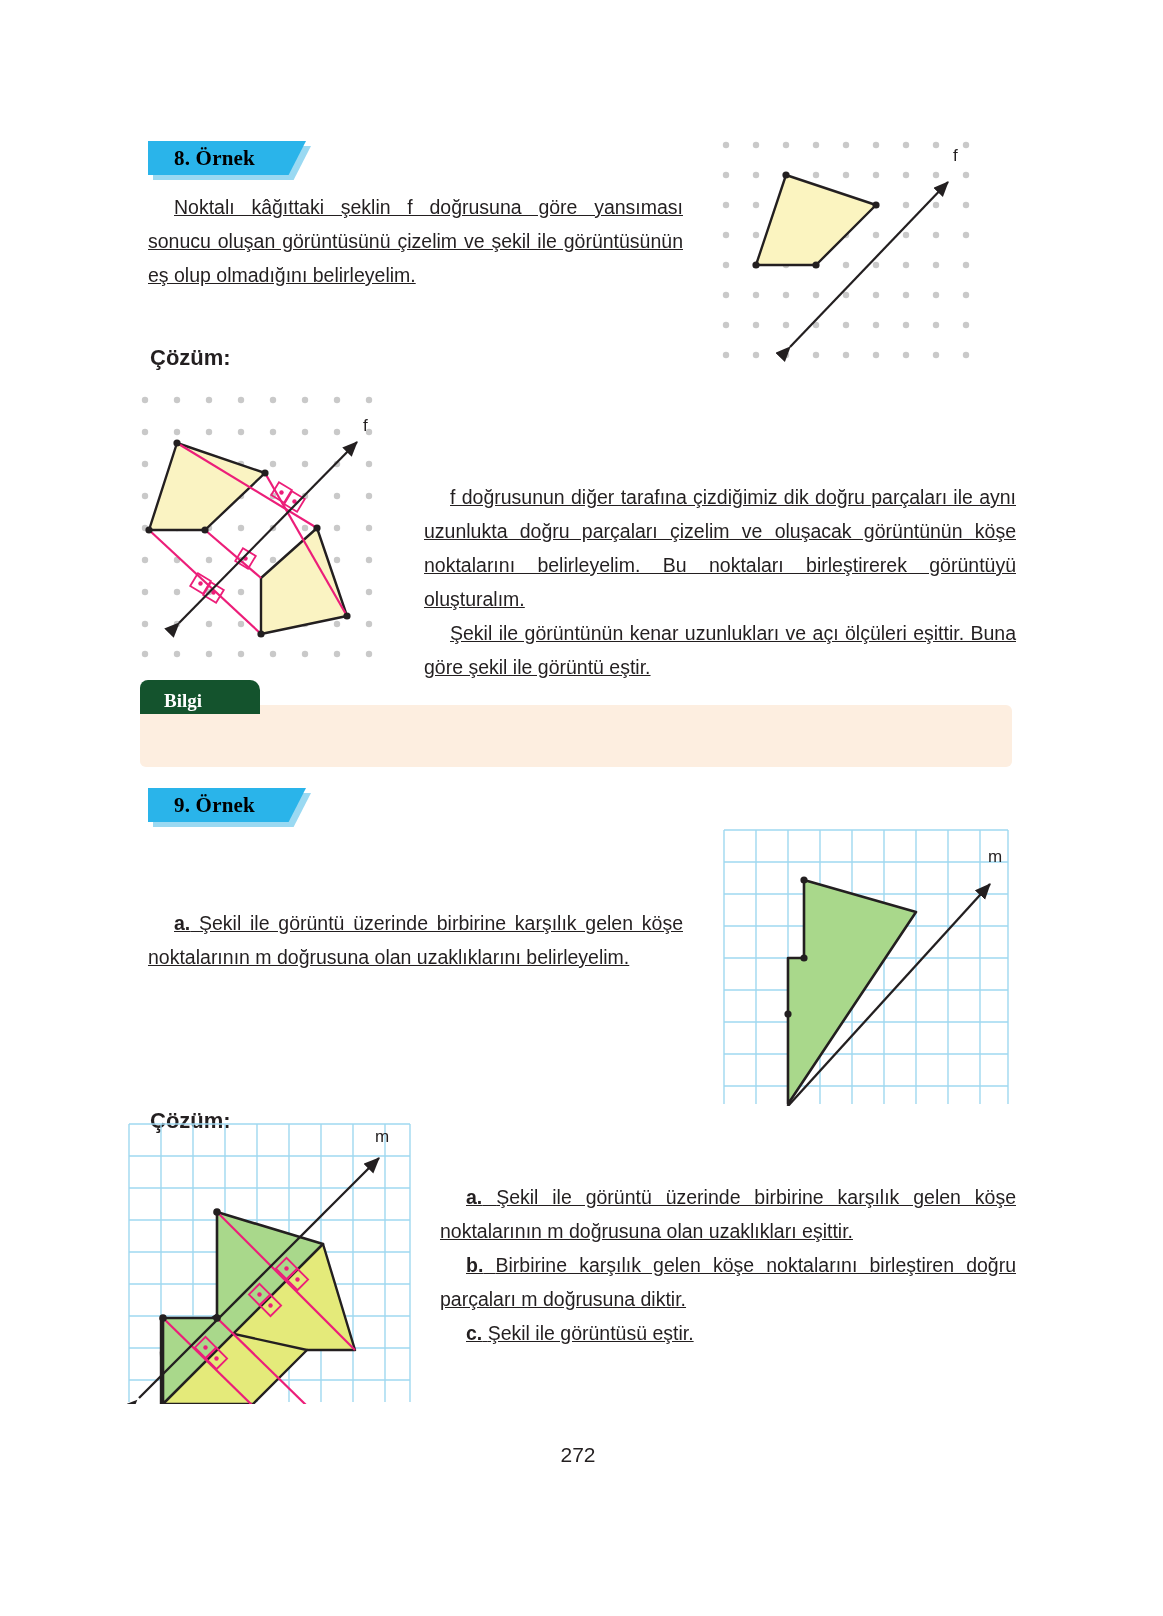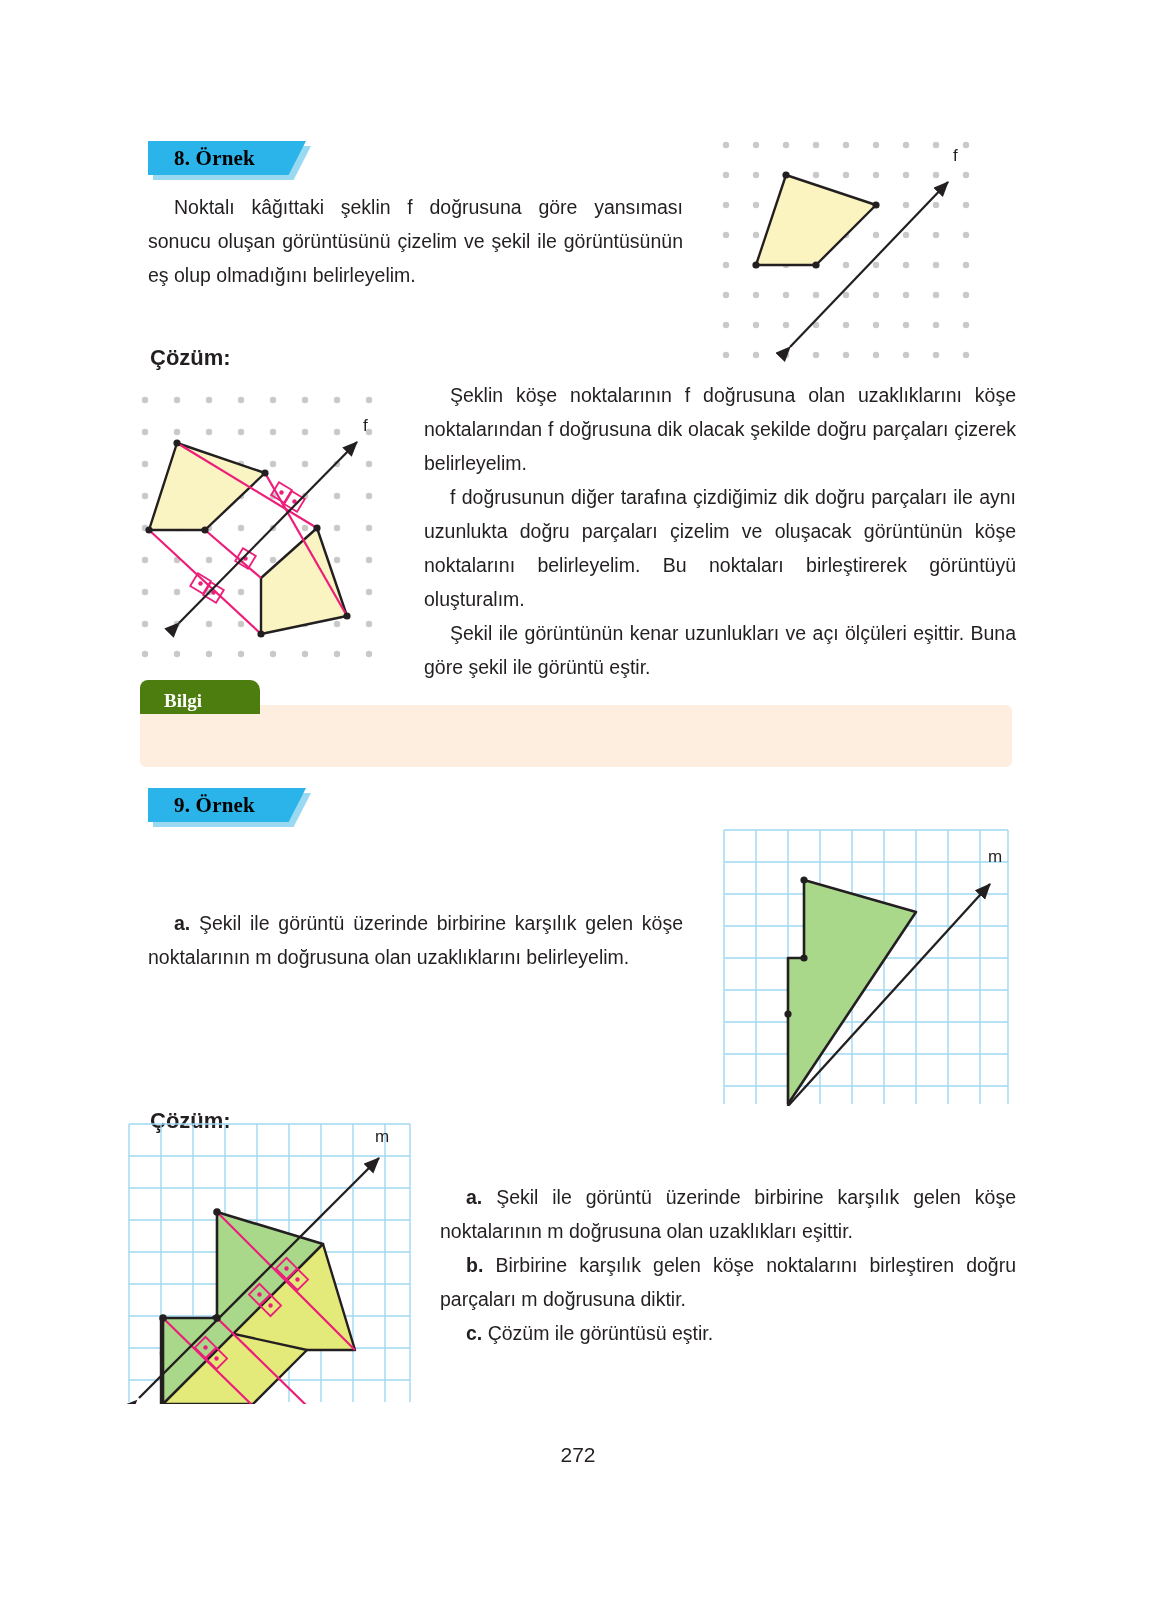--- a/index.html
+++ b/index.html
@@ -46,21 +46,21 @@
   .bilgi-tab {
     position: absolute;
     height: 34px;
     display: flex;
     align-items: center;
     color: #ffffff;
     font-family: "Liberation Serif", serif;
     font-weight: bold;
     font-size: 19px;
     padding: 8px 26px 0 24px;
-    background: #4d7c0f;
+    background: #14532d;
     border-radius: 8px 10px 0 0;
     box-sizing: border-box;
     z-index: 3;
   }
   .bilgi-body {
     position: absolute;
     background: #fdeee0;
     border-radius: 6px;
     z-index: 2;
   }
@@ -73,21 +73,21 @@
 
   
   .para {
     position: absolute;
     font-size: 19.5px;
     line-height: 34px;
     text-align: justify;
     color: #231f20;
     text-justify: inter-word;
   }
-  .para.indent { text-indent: 26px; }
+  .para.indent { text-indent: 26px; text-decoration: underline; }
   .para b { font-weight: bold; }
 
   .heading {
     position: absolute;
     font-size: 22px;
     font-weight: bold;
     color: #231f20;
   }
 
   .page-number {
@@ -333,21 +333,20 @@
         </marker>
         <marker id="ar8s2" markerWidth="8" markerHeight="8" refX="6.5" refY="3" orient="auto">
           <path d="M0,0 L7,3 L0,6 z" fill="#231f20"></path>
         </marker>
       </defs>
       <line x1="44" y1="235" x2="222" y2="54" stroke="#231f20" stroke-width="2.2" marker-start="url(#ar8s2)" marker-end="url(#ar8s)"></line>
       <text x="228" y="43" font-family="Liberation Sans, sans-serif" font-size="17" fill="#231f20">f</text>
     </svg>
   </div>
 
-  <div class="para indent" style="left:424px; top:378px; width:592px;">Şeklin köşe noktalarının f doğrusuna olan uzaklıklarını köşe noktalarından f doğrusuna dik olacak şekilde doğru parçaları çizerek belirleyelim.</div>
   <div class="para indent" style="left:424px; top:616px; width:592px;">Şekil ile görüntünün kenar uzunlukları ve açı ölçüleri eşittir. Buna göre şekil ile görüntü eştir.</div>
   <div class="para indent" style="left:424px; top:480px; width:592px;">f doğrusunun diğer tarafına çizdiğimiz dik doğru parçaları   ile aynı uzunlukta doğru parçaları çizelim ve oluşacak görüntünün köşe noktalarını belirleyelim. Bu noktaları birleştirerek görüntüyü oluşturalım.</div>
 
   <div class="bilgi-body" style="left:140px; top:705px; width:872px; height:62px;"></div>
   <div class="bilgi-tab" style="left:140px; top:680px; width:120px;">
     <span>Bilgi</span>
   </div>
 
   <div class="ribbon shadow-base" style="left:153px; top:793px; width:158px; height:34px;"></div>
   <div class="ribbon" style="left:148px; top:788px; width:158px;">
@@ -475,18 +474,18 @@
 
   <div class="para indent" style="left:440px; top:1180px; width:576px;">
     <b>a.</b><span>&nbsp;</span><span>Şekil ile görüntü üzerinde birbirine karşılık gelen köşe noktalarının m doğrusuna olan uzaklıkları eşittir.</span>
   </div>
 
   <div class="para indent" style="left:440px; top:1248px; width:576px;">
     <b>b.</b><span>&nbsp;</span><span>Birbirine karşılık gelen köşe noktalarını birleştiren doğru parçaları m doğrusuna diktir.</span>
   </div>
 
   <div class="para indent" style="left:440px; top:1316px; width:576px;">
-    <b>c.</b><span>&nbsp;</span><span>Çözüm ile görüntüsü eştir.</span>
+    <b>c.</b><span>&nbsp;</span><span>Şekil ile görüntüsü eştir.</span>
   </div>
 
   <div class="page-number" style="left:513px; top:1443px; width:130px;">272</div>
 
 </div>
 
 </body></html>

